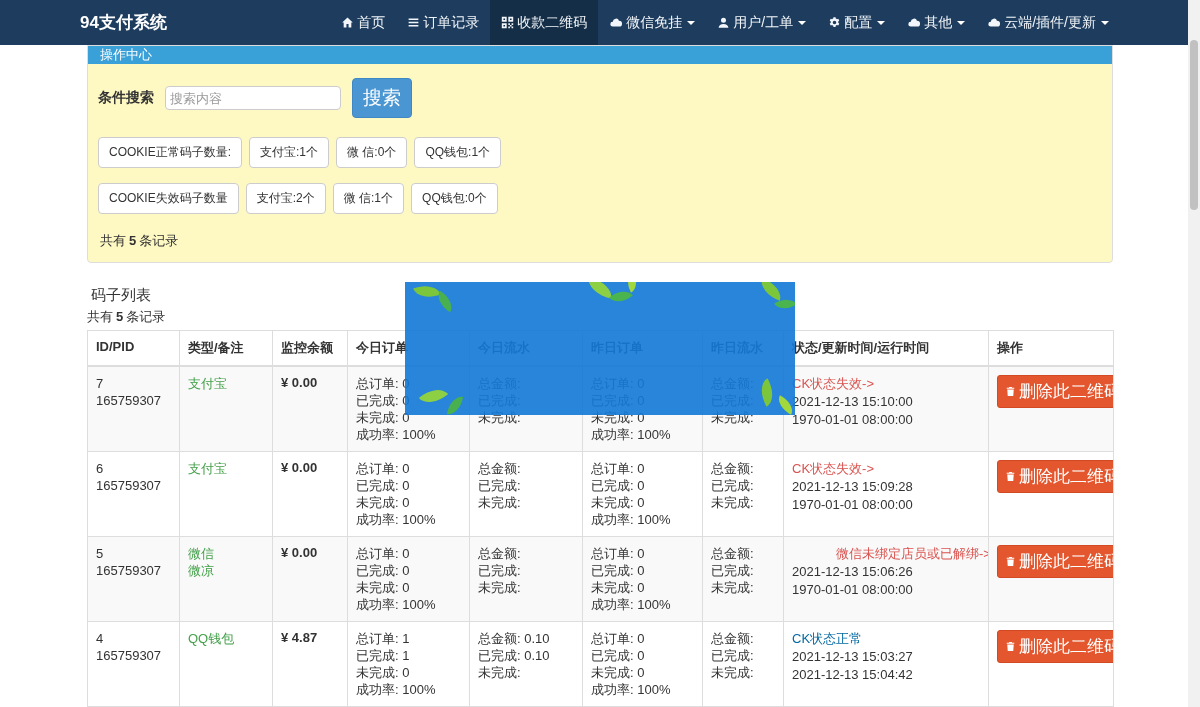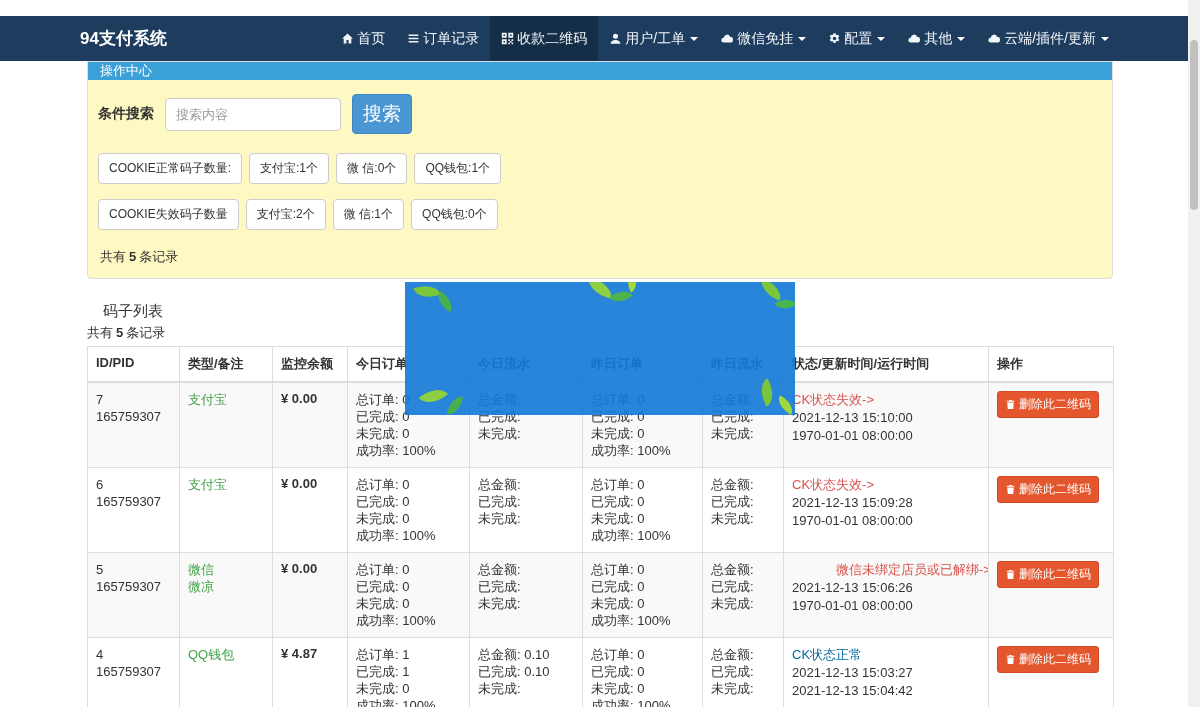--- a/index.html
+++ b/index.html
@@ -7,62 +7,62 @@
   body {
     position: relative;
     background: #fff;
     font-family: "Liberation Sans", "DejaVu Sans", sans-serif;
     font-size: 13px;
     color: #333;
   }
 
   
   .navbar { height: 45px; background: #1d3c5e; color: #fff; }
-  .nav-inner { width: 1040px; margin: 16px auto; height: 100%; display: flex; align-items: stretch; }
+  .nav-inner { width: 1040px; margin: 0 auto; height: 100%; display: flex; align-items: stretch; }
   .brand { font-size: 17px; font-weight: bold; line-height: 45px; color: #fff; cursor: pointer; }
   .nav-items { margin-left: auto; display: flex; }
   .nav-item { display: flex; align-items: center; gap: 3px; padding: 0 11px; font-size: 14px; color: #f2f6fa; cursor: pointer; white-space: nowrap; }
   .nav-item.active { background: #152e47; }
   .nav-item svg { display: block; }
   .caret { width: 0; height: 0; border-top: 4px solid #fff; border-left: 4px solid transparent; border-right: 4px solid transparent; margin-left: 2px; }
 
   
   .container { width: 1026px; margin: 0 auto; }
 
   .panel { border: 1px solid #ddd; border-radius: 0 0 4px 4px; margin-bottom: 23px; background: #fef9c3; }
   .panel-heading { background: #3aa0d8; color: #fff; height: 18px; line-height: 17px; padding: 0 12px; font-size: 13px; overflow: hidden; }
   .panel-body { padding: 14px 10px 12px; }
 
   .search-row { display: flex; align-items: center; gap: 11px; }
   .search-label { font-weight: bold; font-size: 14px; color: #333; }
   .form-select { width: 105px; height: 33px; border: 1px solid #ccc; border-radius: 4px; font-size: 13px; color: #333; padding: 0 6px; background: #fff; }
-  .form-input { width: 176px; height: 33px; border: 1px solid #ccc; border-radius: 4px; font-size: 13px; padding: 6px 10px; }
+  .form-input { width: 176px; height: 24px; border: 1px solid #ccc; border-radius: 4px; font-size: 13px; padding: 6px 4px; }
   .form-input::placeholder { color: #9a9a9a; }
   .btn-search { background: #4a96d2; border: 1px solid #3f88c4; color: #fff; font-size: 19px; padding: 6px 10px; border-radius: 4px; cursor: pointer; }
 
   .badge-row { margin-top: 19px; display: flex; gap: 7px; }
   .badge-row + .badge-row { margin-top: 15px; }
   .badge-btn { display: inline-block; border: 1px solid #ccc; background: #fff; border-radius: 4px; padding: 6px 10px; font-size: 12px; color: #333; cursor: pointer; white-space: nowrap; }
 
   .record-note { margin-top: 18px; font-size: 13px; color: #333; padding-left: 2px; }
   .record-note b { margin: 0 3px; }
 
-  .list-title { font-size: 15px; color: #333; margin: 0 0 3px 16px; font-weight: normal; }
+  .list-title { font-size: 15px; color: #333; margin: 0 0 3px 4px; font-weight: normal; }
   .list-count { font-size: 13px; margin-bottom: 4px; }
   .list-count b { margin: 0 3px; }
 
   
   table { width: 100%; border-collapse: collapse; font-size: 13px; color: #333; table-layout: fixed; }
   th, td { border: 1px solid #ddd; padding: 8px; text-align: left; vertical-align: top; overflow: hidden; }
   thead th { border-bottom-width: 2px; font-weight: bold; white-space: nowrap; }
   tbody tr:nth-child(odd) { background: #f9f9f9; }
   .stat-line { line-height: 17px; white-space: nowrap; }
   .status-line { line-height: 18px; white-space: nowrap; }
   .balance { font-weight: bold; }
-  .delete-btn { background: #e4572e; border: 1px solid #d14a24; color: #fff; font-size: 12px; padding: 4px 7px; border-radius: 3px; display: inline-flex; align-items: center; gap: 3px; cursor: pointer; white-space: nowrap; }
+  .delete-btn { background: #e4572e; border: 1px solid #d14a24; color: #fff; font-size: 17px; padding: 4px 7px; border-radius: 3px; display: inline-flex; align-items: center; gap: 3px; cursor: pointer; white-space: nowrap; }
   .delete-btn svg { display: block; }
 
   
   .censor { position: absolute; left: 405px; top: 282px; width: 390px; height: 133px; background: rgba(19,121,213,0.91); z-index: 5; overflow: hidden; }
   .leaf { position: absolute; border-radius: 0 100% 0 100%; }
 
   
   .scrollbar-track { position: absolute; right: 0; top: 0; width: 12px; height: 707px; background: #f1f1f1; z-index: 9; }
   .scrollbar-thumb { position: absolute; left: 2px; top: 40px; width: 8px; height: 170px; background: #c1c1c1; border-radius: 5px; cursor: pointer; }
 </style>
@@ -92,34 +92,34 @@
       <div class="nav-item active">
         <span>
             <svg width="13" height="13" viewBox="0 0 16 16" fill="currentColor">
               <path d="M1 1h6v6H1zm2 2v2h2V3zM9 1h6v6H9zm2 2v2h2V3zM1 9h6v6H1zm2 2v2h2v-2zm6-2h2v2H9zm4 0h2v2h-2zm-2 2h2v2h-2zm-2 2h2v2H9zm4 0h2v2h-2z"></path>
             </svg>
           </span>
         <span>收款二维码</span>
       </div>
       <div class="nav-item">
         <span>
+            <svg width="14" height="13" viewBox="0 0 16 16" fill="currentColor">
+              <path d="M4 13a3 3 0 0 1 0-6 4 4 0 0 1 7.8-1A3.5 3.5 0 0 1 12 13z"></path>
+            </svg>
+          </span>
+        <span>微信免挂</span>
+        <span class="caret"></span>
+      </div>
+      <div class="nav-item">
+        <span>
             <svg width="13" height="13" viewBox="0 0 16 16" fill="currentColor">
               <path d="M8 8.2a3.1 3.1 0 1 0-3.1-3.1A3.1 3.1 0 0 0 8 8.2zM2 14.5c0-3 2.7-4.6 6-4.6s6 1.6 6 4.6z"></path>
             </svg>
           </span>
         <span>用户/工单</span>
-        <span class="caret"></span>
-      </div>
-      <div class="nav-item">
-        <span>
-            <svg width="14" height="13" viewBox="0 0 16 16" fill="currentColor">
-              <path d="M4 13a3 3 0 0 1 0-6 4 4 0 0 1 7.8-1A3.5 3.5 0 0 1 12 13z"></path>
-            </svg>
-          </span>
-        <span>微信免挂</span>
         <span class="caret"></span>
       </div>
       <div class="nav-item">
         <span>
             <svg width="13" height="13" viewBox="0 0 16 16" fill="currentColor">
               <path fill-rule="evenodd" d="M6.7 1.5h2.6l.3 1.7c.5.2 1 .4 1.4.8l1.6-.6 1.3 2.2-1.3 1.1c.1.5.1 1 0 1.6l1.3 1.1-1.3 2.2-1.6-.6c-.4.3-.9.6-1.4.8l-.3 1.7H6.7l-.3-1.7c-.5-.2-1-.4-1.4-.8l-1.6.6-1.3-2.2 1.3-1.1a4.7 4.7 0 0 1 0-1.6L2.1 5.6l1.3-2.2 1.6.6c.4-.3.9-.6 1.4-.8zM8 5.8a2.2 2.2 0 1 0 0 4.4 2.2 2.2 0 0 0 0-4.4z"></path>
             </svg>
           </span>
         <span>配置</span>
         <span class="caret"></span>

